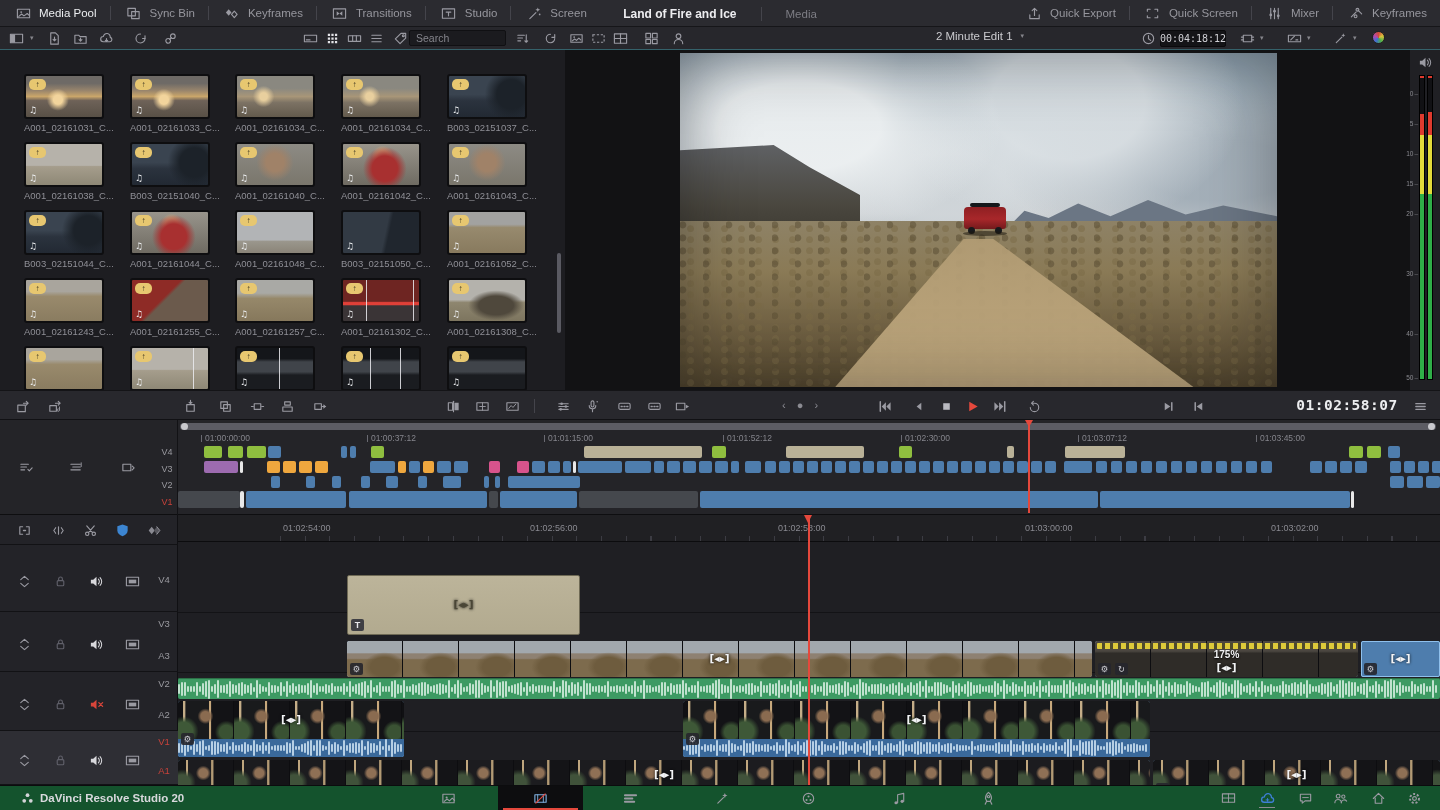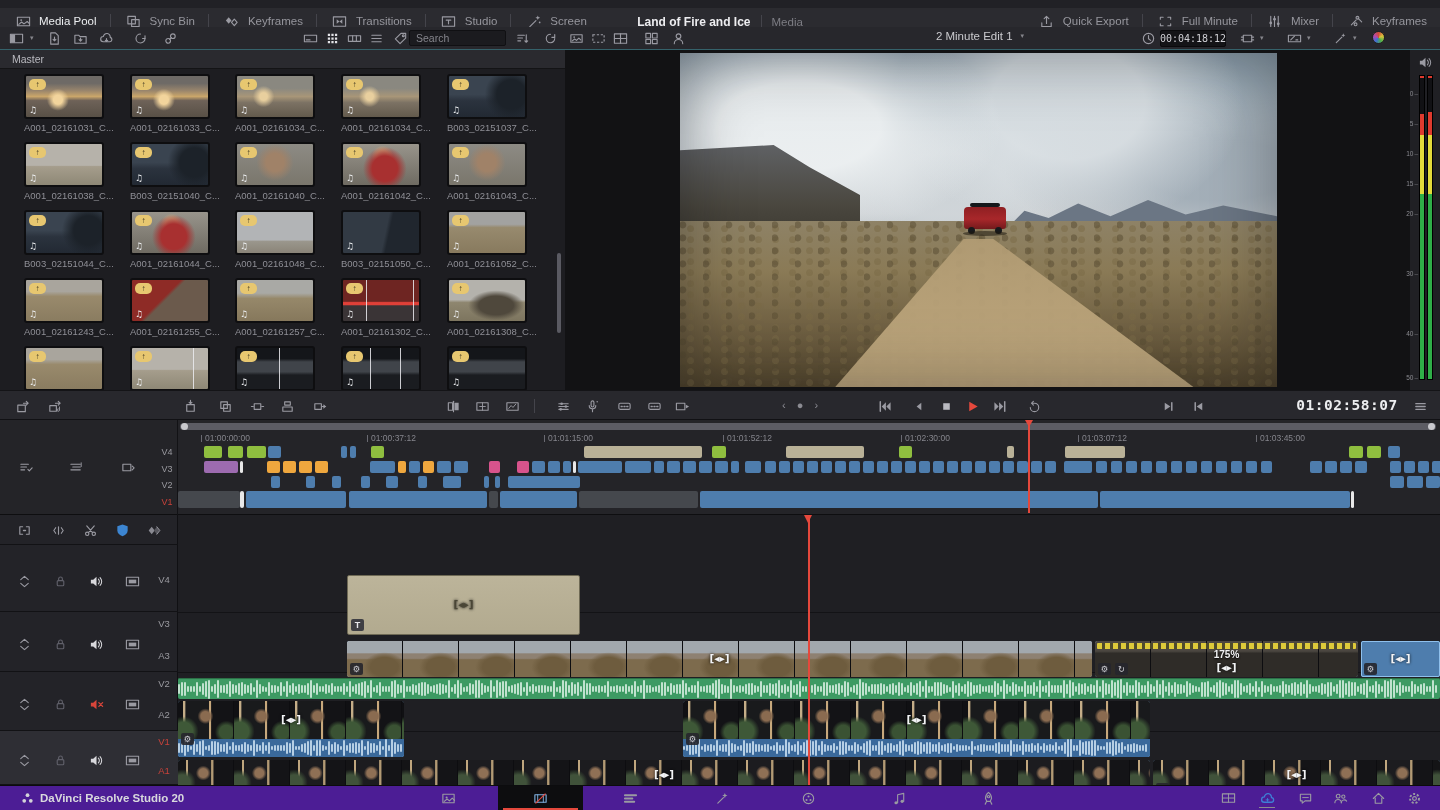--- a/index.html
+++ b/index.html
@@ -2,27 +2,27 @@
 <html><head>
 <meta charset="utf-8">
 <style>
 *{margin:0;padding:0;box-sizing:border-box}
 html,body{width:1440px;height:810px;overflow:hidden}
 body{background:#212126;font-family:"Liberation Sans","DejaVu Sans",sans-serif;color:#c8c8cc;position:relative;font-size:11px}
 .abs{position:absolute}
 .tc{font-family:"DejaVu Sans Mono","Liberation Mono",monospace}
 svg{display:block}
 
-#topbar{position:absolute;left:0;top:8px;width:1440px;height:27px;background:#2b2b30;border-bottom:1px solid #161619;display:flex;align-items:center}
+#topbar{position:absolute;left:0;top:0;width:1440px;height:27px;background:#2b2b30;border-bottom:1px solid #161619;display:flex;align-items:center}
 .tbgrp{display:flex;align-items:center;height:100%}
 .tbbtn{display:flex;align-items:center;gap:6px;padding:0 13px;height:100%;color:#96969d;cursor:default}
 .tbbtn.active{color:#eceef0}
 .tbbtn .lbl{font-size:11.5px}
 .vsep{width:1px;height:14px;background:#44444b}
-#tb-center{position:absolute;left:0;right:0;top:0;height:27px;display:flex;align-items:center;justify-content:center;gap:10px;pointer-events:none}
+#tb-center{position:absolute;left:0;right:0;top:0;height:27px;display:flex;align-items:center;justify-content:center;gap:24px;pointer-events:none}
 #tb-center .title{color:#ededf0;font-weight:bold;font-size:12px}
 #tb-center .status{color:#7d7d84;font-size:11.5px}
 #tb-right{margin-left:auto;display:flex;align-items:center;height:100%}
 
 #toolbar2{position:absolute;left:0;top:27px;width:1440px;height:23px;background:#27272c;border-bottom:1px solid #35626b}
 .ico{display:inline-flex;align-items:center;justify-content:center;width:20px;height:20px;color:#9a9aa2}
 .t2{position:absolute;top:1px}
 .search{position:absolute;left:409px;top:3px;width:97px;height:16px;background:#1b1b1f;border:1px solid #101013;color:#aeaeb4;font-size:10.5px;padding:0 6px;border-radius:2px}
 .search::placeholder{color:#85858c}
 #tl-name{position:absolute;left:860px;top:3px;width:240px;text-align:center;color:#cacace;font-size:11.5px;display:flex;align-items:center;justify-content:center;gap:6px}
@@ -130,21 +130,21 @@
 .wv-green i{background:rgba(236,250,242,.75)}
 .titleclip{background:linear-gradient(180deg,#bcb49a 0,#b2aa8f 100%);border:1px solid #6f6a55}
 .tbadge{position:absolute;left:3px;bottom:3px;width:13px;height:12px;background:#3f3f44;border-radius:2px;color:#e8e8ec;font-size:9px;font-weight:bold;display:flex;align-items:center;justify-content:center}
 .gbadge{position:absolute;width:13px;height:12px;background:rgba(38,38,44,.9);border-radius:2px;color:#cfcfd5;font-size:8.5px;display:flex;align-items:center;justify-content:center;font-family:"DejaVu Sans",sans-serif}
 .xform{position:absolute;left:0;right:0;text-align:center;color:#f2f3f5;font-size:10.5px;font-weight:bold;text-shadow:0 0 3px rgba(0,0,0,.9);font-family:"DejaVu Sans",sans-serif;pointer-events:none}
 .retimebar{position:absolute;left:2px;right:2px;top:2px;height:6px;border-radius:1px;background:repeating-linear-gradient(90deg,#ddc93a 0 5px,#4e4a2c 5px 8px)}
 .speedlab{position:absolute;left:0;right:0;text-align:center;color:#f0f0f2;font-size:10px;font-weight:bold;text-shadow:0 1px 2px #000}
 #tl-ph{position:absolute;width:1.5px;background:#e5483c;top:0;bottom:0}
 #tl-ph::before{content:"";position:absolute;left:-4px;top:0;border:4.5px solid transparent;border-top:8px solid #e5483c}
 
-#footer{position:absolute;left:0;top:785px;width:1440px;height:25px;background:#4c1d95;border-top:1px solid #0c0c0e}
+#footer{position:absolute;left:0;top:785px;width:1440px;height:25px;background:#14532d;border-top:1px solid #0c0c0e}
 #brand{position:absolute;left:40px;top:6px;color:#d9d9dd;font-size:11.5px;font-weight:bold}
 #blogo{position:absolute;left:20px;top:5px}
 .page{position:absolute;top:0;width:44px;height:24px;display:flex;align-items:center;justify-content:center;color:#85858c}
 .page.active{background:#0d0d0f;width:85px}
 .page.active::after{content:"";position:absolute;left:5px;right:5px;bottom:0;height:2.5px;background:#e5483c}
 .util{position:absolute;top:0;width:30px;height:24px;display:flex;align-items:center;justify-content:center;color:#85858c}
 .util.active{color:#3e7fd6}
 .util.active::after{content:"";position:absolute;left:7px;right:7px;bottom:2px;height:1.5px;background:#8a8a90}
 .chev8{color:#85858c;font-size:7px;margin-left:2px}
 </style>
@@ -230,21 +230,21 @@
         </span>
         <span class="lbl">Quick Export</span>
       </div>
       <span class="vsep"></span>
       <div class="tbbtn">
         <span class="ico">
           <svg viewBox="0 0 16 16" width="15" height="15">
             <path d="M2.5 5.5v-2h3M13.5 5.5v-2h-3M2.5 10.5v2h3M13.5 10.5v2h-3" fill="none" stroke="currentColor" stroke-width="1.2" stroke-linecap="round" stroke-linejoin="round"></path>
           </svg>
         </span>
-        <span class="lbl">Full Minute</span>
+        <span class="lbl">Quick Screen</span>
       </div>
       <span class="vsep"></span>
       <div class="tbbtn">
         <span class="ico">
           <svg viewBox="0 0 16 16" width="15" height="15">
             <path d="M4 2.5v11M8 2.5v11M12 2.5v11" fill="none" stroke="currentColor" stroke-width="1.2" stroke-linecap="round" stroke-linejoin="round"></path>
             <circle cx="4" cy="9.5" r="1.5" fill="currentColor" stroke="none" stroke-width="1.2"></circle>
             <circle cx="8" cy="5.5" r="1.5" fill="currentColor" stroke="none" stroke-width="1.2"></circle>
             <circle cx="12" cy="10.5" r="1.5" fill="currentColor" stroke="none" stroke-width="1.2"></circle>
           </svg>
@@ -403,21 +403,20 @@
       <svg viewBox="0 0 16 16" width="15" height="15">
         <path d="M3.5 12.5l6-6" fill="none" stroke="currentColor" stroke-width="1.2" stroke-linecap="round" stroke-linejoin="round"></path>
         <path d="M11 2.5l.6 1.5 1.5.6-1.5.6-.6 1.5-.6-1.5-1.5-.6 1.5-.6z" fill="currentColor" stroke="none" stroke-width="1.2" stroke-linecap="round" stroke-linejoin="round"></path>
       </svg>
     </span>
   <span class="chev8 abs" style="left:1351px;top:7px">▾</span>
   <span class="abs wheel" style="left:1372px;top:4px"></span>
 </div>
 
 <div id="mediapool">
-  <div id="mp-crumb">Master</div>
   <div id="mp-grid">
       <div class="clip" style="left: 24px; top: 24px;">
         <div class="thumb th-sunset1">
           <span class="cloudb">↑</span>
           <span class="noteb">♫</span>
         </div>
         <div class="cname">A001_02161031_C...</div>
       </div>
       <div class="clip" style="left: 130px; top: 24px;">
         <div class="thumb th-sunset1">
@@ -1099,20 +1098,27 @@
             <svg viewBox="0 0 16 16" width="15" height="15">
               <path d="M1.5 3.5h13v9h-13z" fill="none" stroke="currentColor" stroke-width="1.2" stroke-linecap="round" stroke-linejoin="round"></path>
               <path d="M4 6h8v4H4z" fill="currentColor" stroke="none" stroke-width="1.2" stroke-linecap="round" stroke-linejoin="round"></path>
             </svg>
           </span>
           <span class="tlab red" style="top:5px">V1</span>
           <span class="tlab red" style="top:34px">A1</span>
         </div>
       </div>
   </div>
+  <div id="tl-ruler">
+      <span class="tl-lab" style="left: 105px;">01:02:54:00</span>
+      <span class="tl-lab" style="left: 352px;">01:02:56:00</span>
+      <span class="tl-lab" style="left: 600px;">01:02:58:00</span>
+      <span class="tl-lab" style="left: 847px;">01:03:00:00</span>
+      <span class="tl-lab" style="left: 1093px;">01:03:02:00</span>
+    </div>
   <div id="lanes">
     <div class="lane-sep" style="top:70px"></div>
     <div class="lane-sep" style="top:130px"></div>
     <div class="lane-sep" style="top:189px"></div>
     <div id="cliplayer">
         <div class="tclip titleclip" style="left: 169px; top: 33px; width: 233px; height: 60px;">
           <span class="xform" style="top: 22px; color: rgb(74, 70, 54);">[◂▸]</span>
           <span class="tbadge">T</span>
         </div>
         <div class="tclip selb" style="left: 169px; top: 99px; width: 745px; height: 36px; background: rgb(34, 34, 34);">

